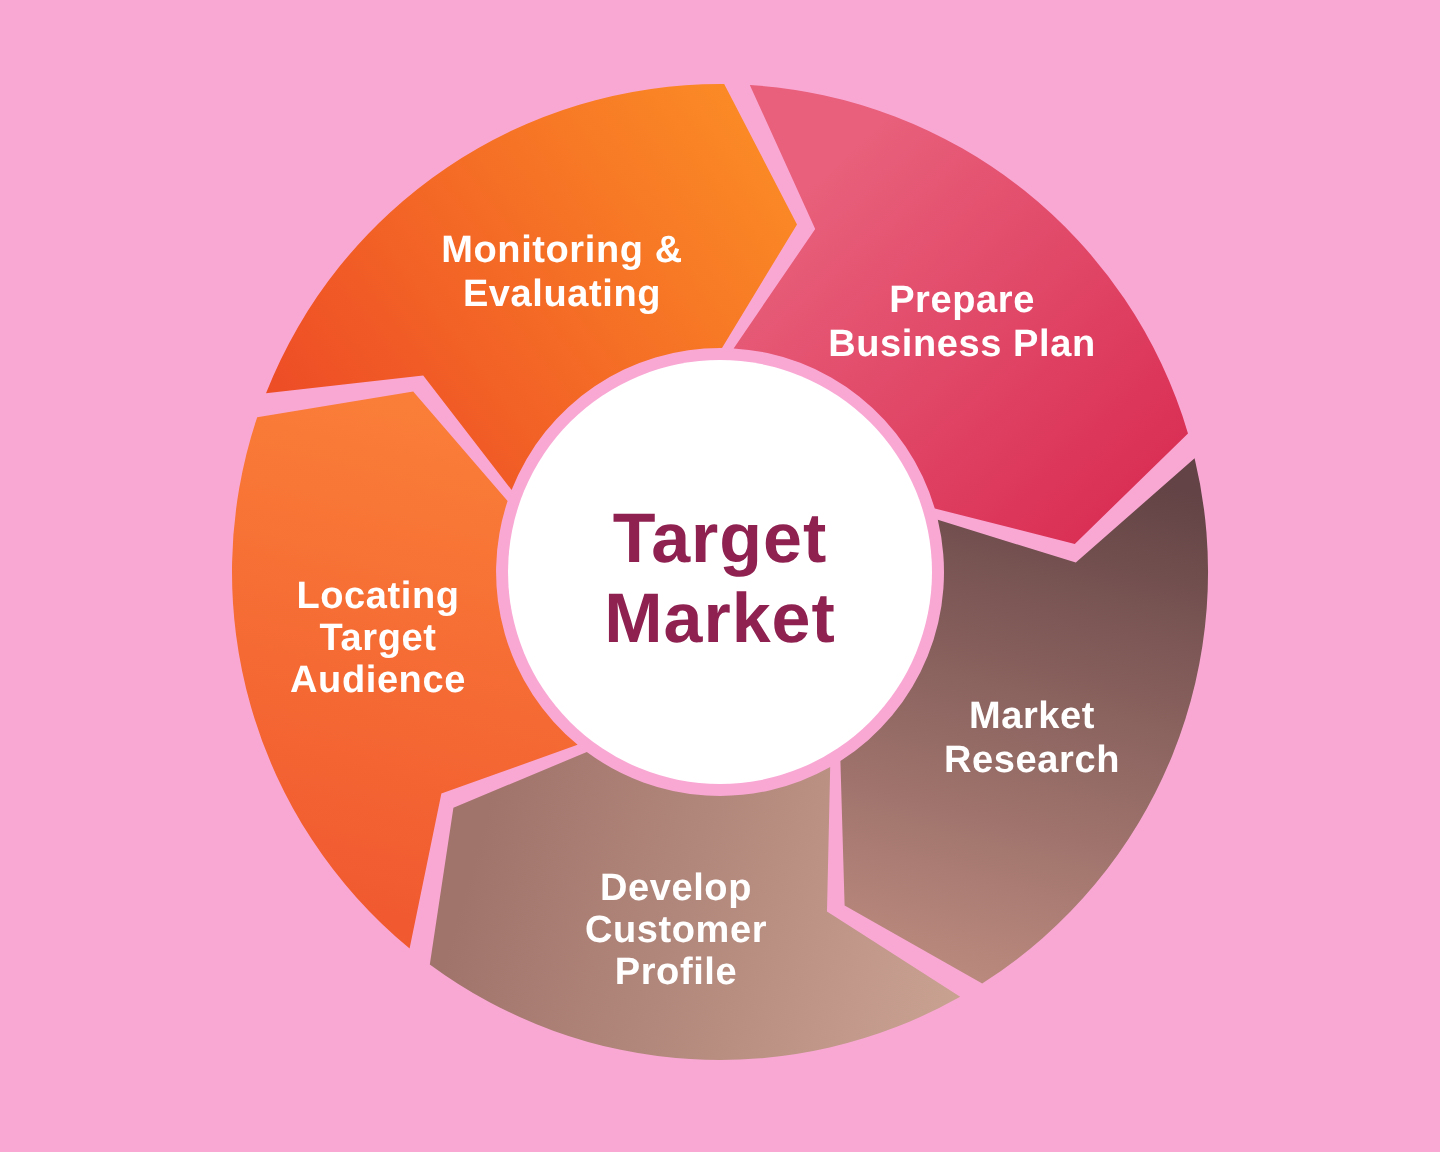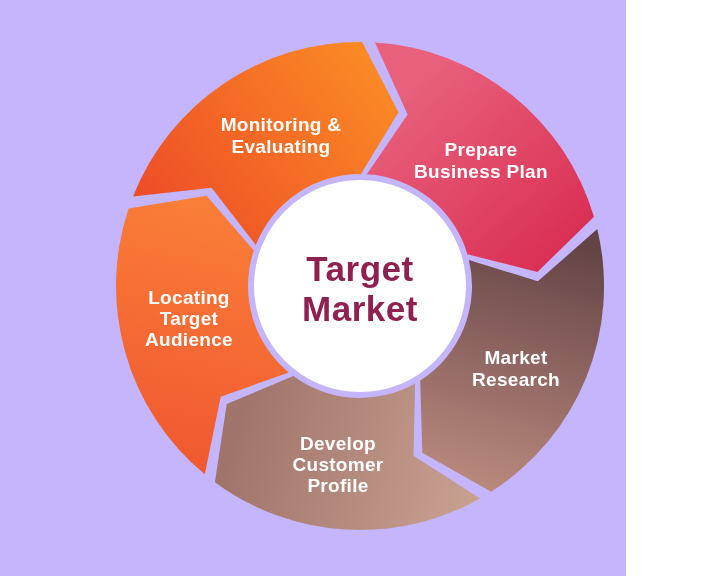--- a/index.html
+++ b/index.html
@@ -2,23 +2,23 @@
 <html><head>
 <meta charset="utf-8">
 <style>
   html, body {
     margin: 0;
     padding: 0;
     background: #ffffff;
   }
   .stage {
     position: relative;
-    width: 626px;
+    width: 720px;
     height: 576px;
-    background: #c4b5fd;
+    background: #f9a8d4;
     overflow: hidden;
     font-family: "Liberation Sans", sans-serif;
   }
   svg { display: block; }
   .seg-label {
     font-family: "Liberation Sans", sans-serif;
     font-size: 19px;
     font-weight: bold;
     fill: #ffffff;
     letter-spacing: 0.3px;

